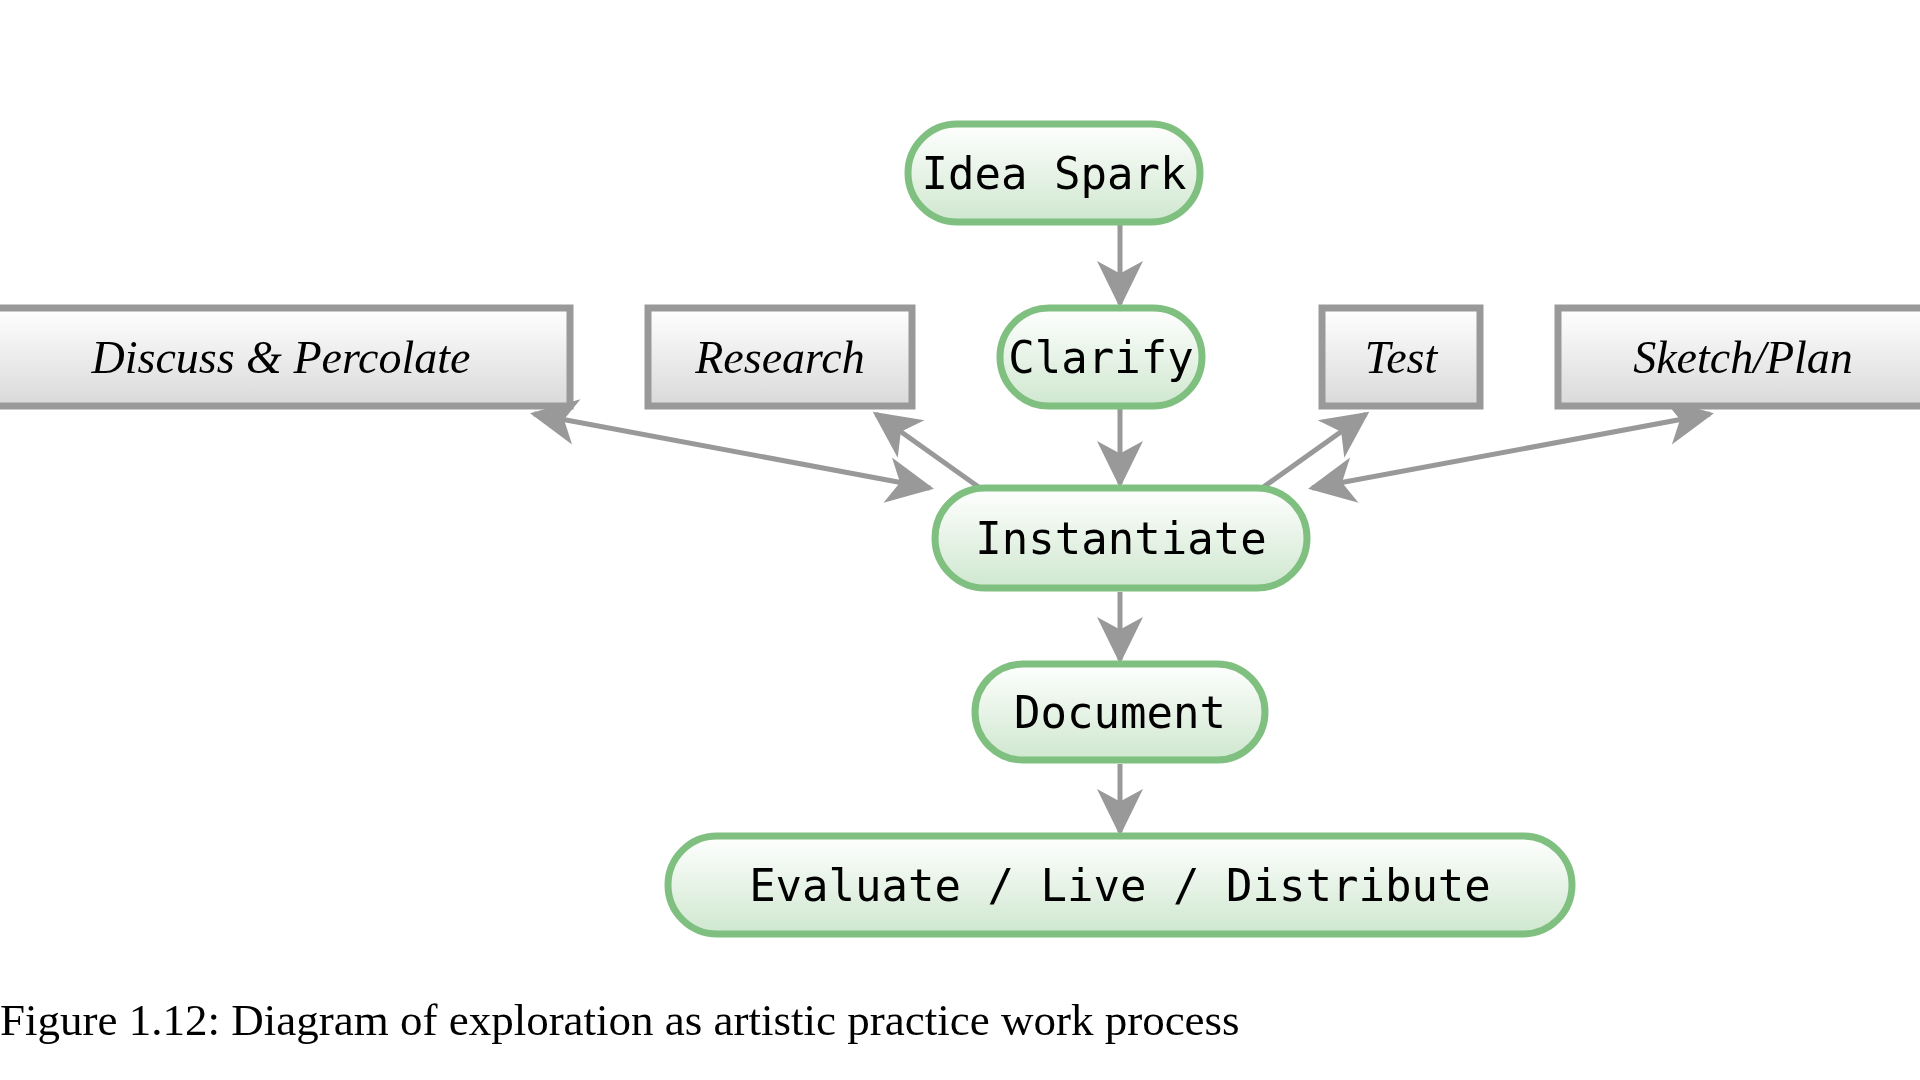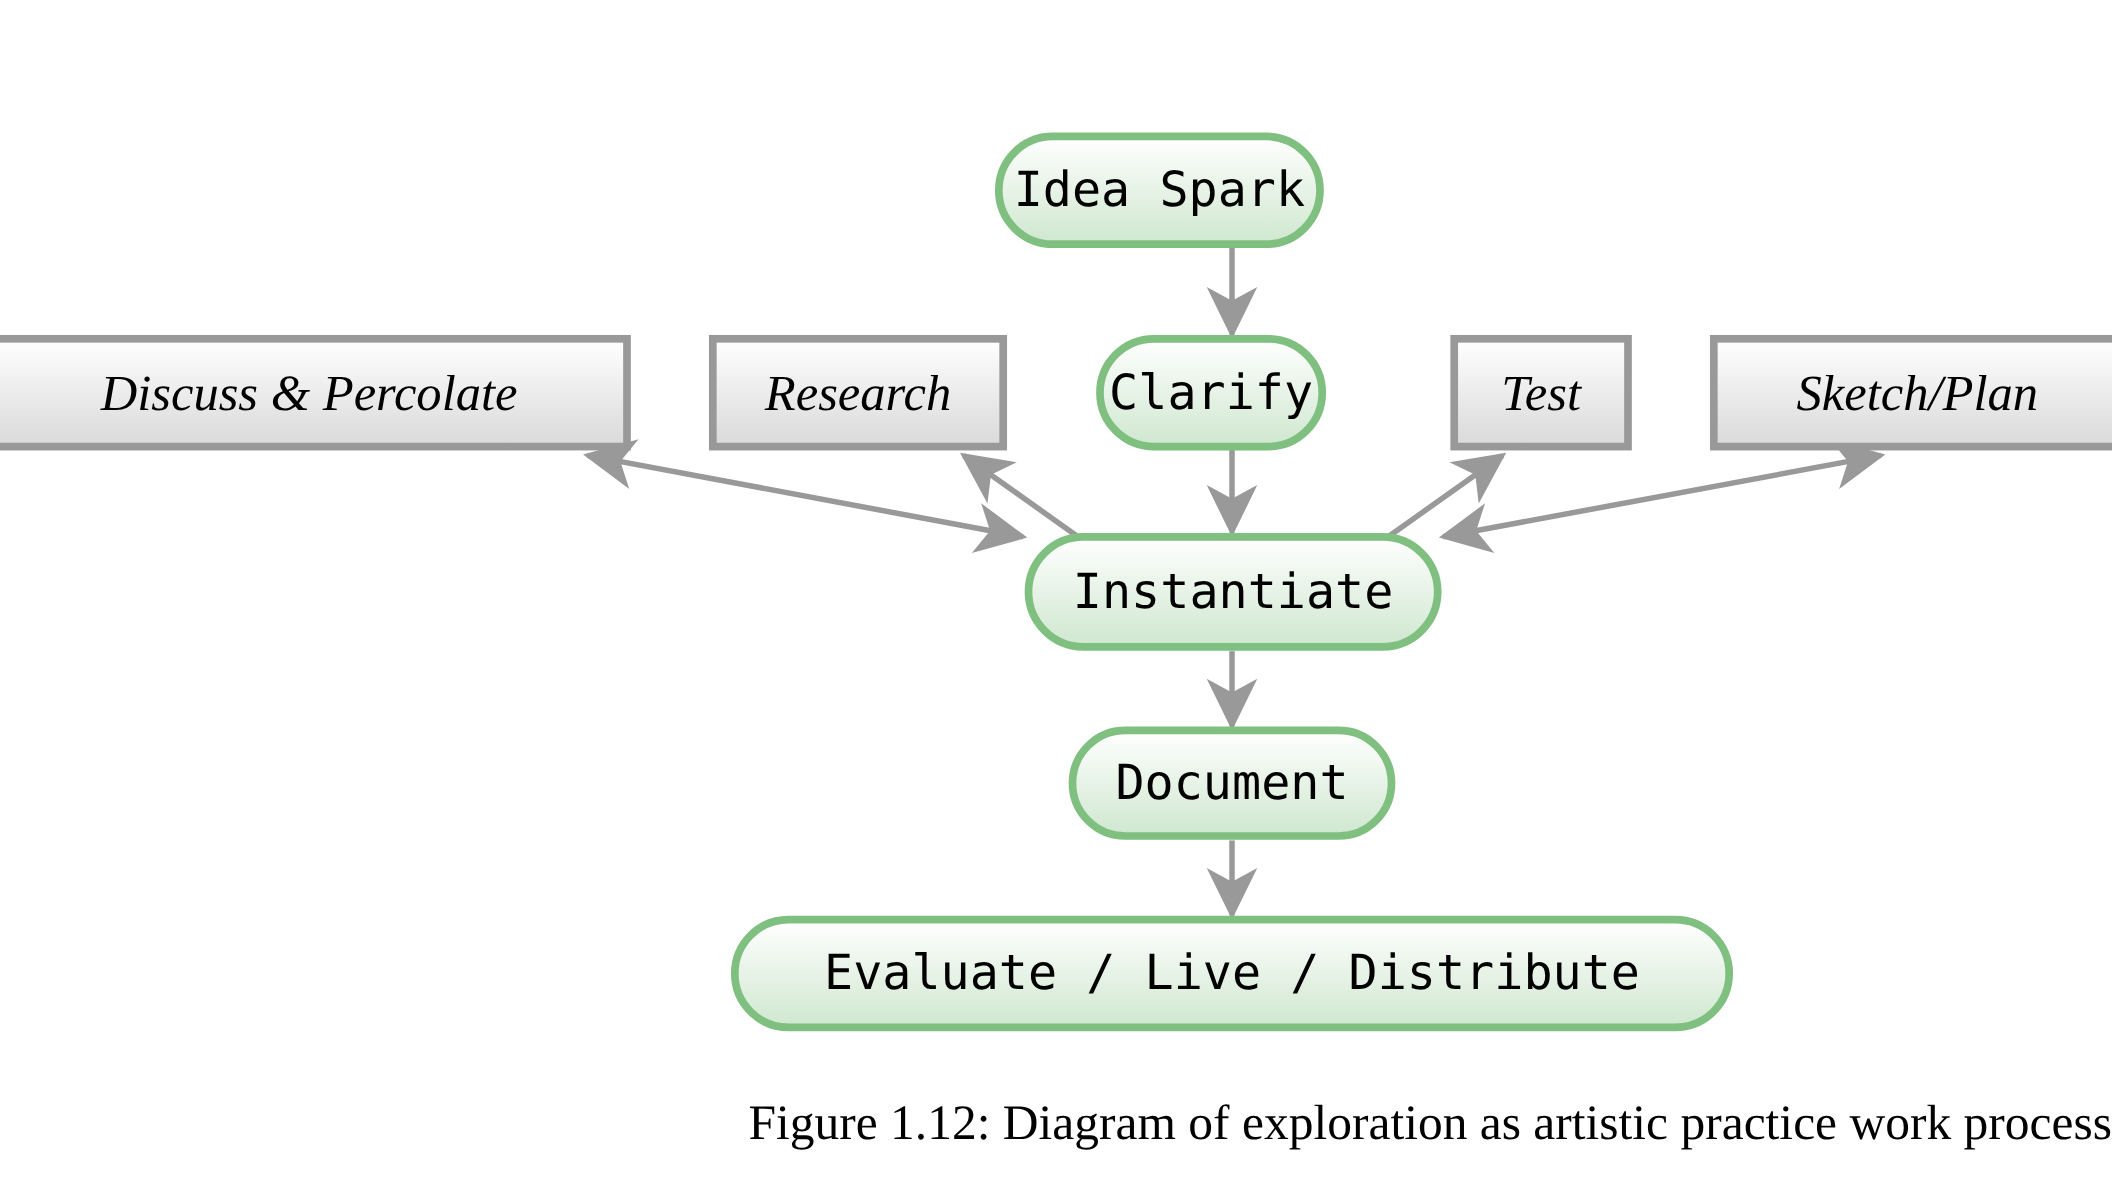--- a/index.html
+++ b/index.html
@@ -39,21 +39,21 @@
     font-family: "Liberation Serif", "DejaVu Serif", serif;
     font-style: italic;
     font-size: 46px;
     fill: #000000;
   }
   .figure-caption {
     position: absolute;
     left: 0;
     top: 955px;
     width: 1920px;
-    text-align: right;
+    text-align: left;
     font-family: "Liberation Serif", "DejaVu Serif", serif;
     font-size: 45px;
     line-height: 58px;
     color: #000000;
     white-space: nowrap;
   }
 </style>
 </head>
 <body>
 

